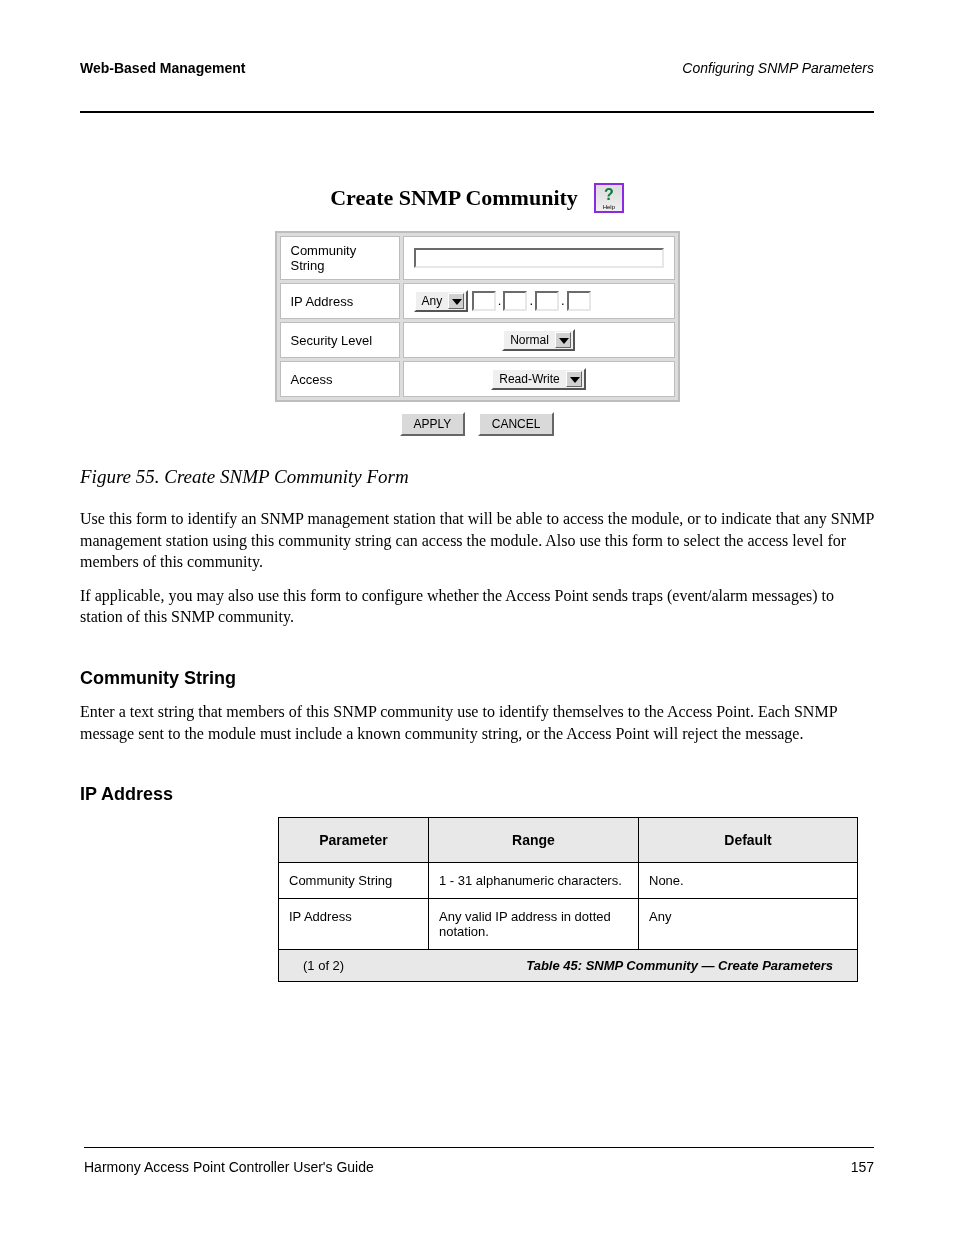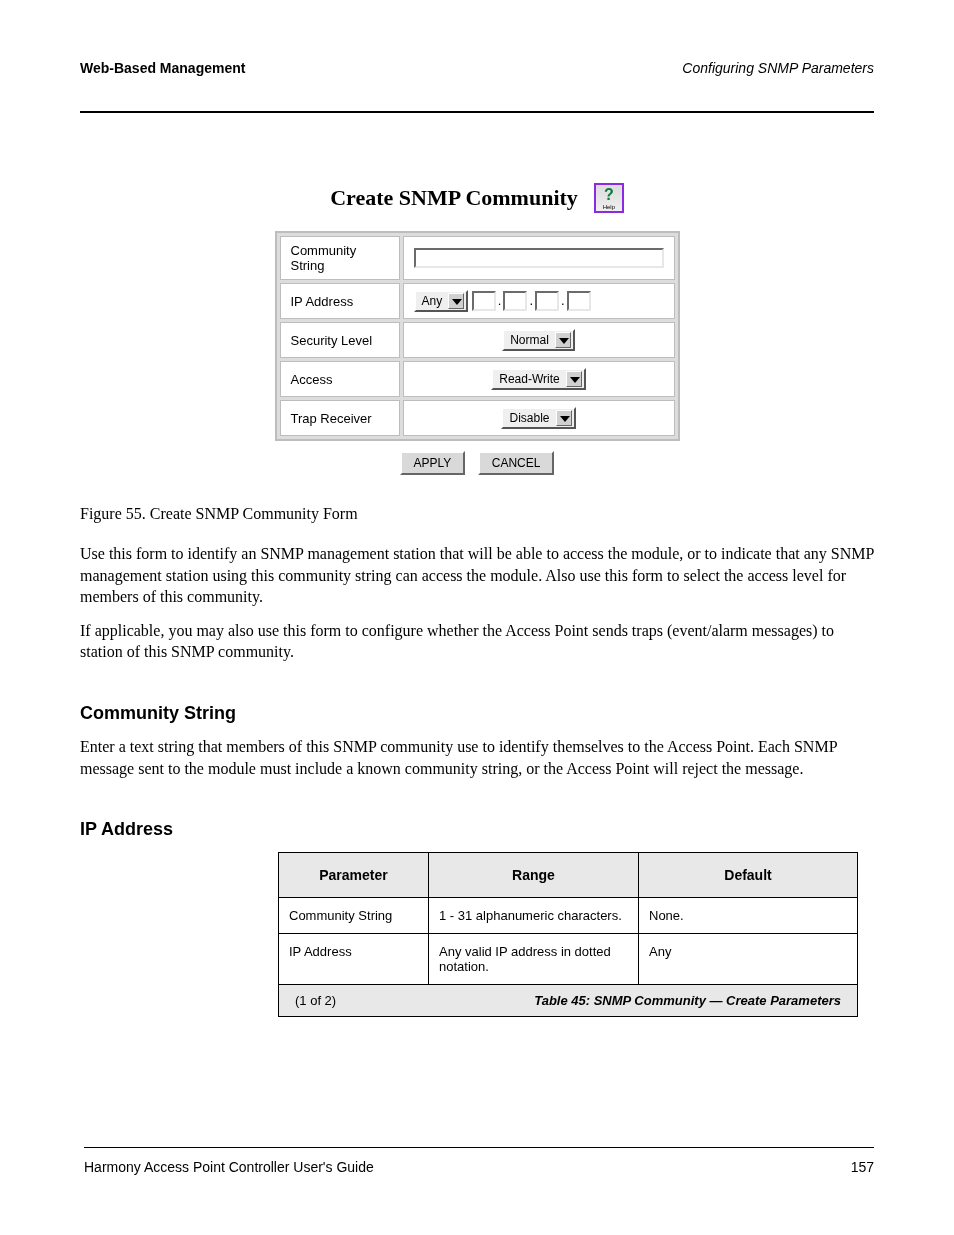--- a/index.html
+++ b/index.html
@@ -137,21 +137,22 @@
     padding: 3px 12px;
     background: #d9d9d9;
     border-top: 2px solid #fff;
     border-left: 2px solid #fff;
     border-right: 2px solid #666;
     border-bottom: 2px solid #666;
     display: inline-block;
     margin: 0 4px;
   }
   .caption {
-    font-size: 16px;
+    font-style: italic;
+    font-size: 19px;
     margin: 30px 0 20px 0;
   }
   .body-text { font-size: 16px; line-height: 1.35; margin: 12px 0; }
   .body-heading {
     font-family: Arial, Helvetica, sans-serif;
     font-weight: bold;
     font-size: 18px;
     margin: 40px 0 12px 0;
   }
   .data-table {
@@ -173,21 +174,21 @@
     padding: 10px 10px;
     border: 1px solid #000;
     vertical-align: top;
   }
   .data-table td.col1 { width: 150px; }
   .data-table td.col2 { width: 210px; }
   .data-table .footer td {
     background: #e8e8e8;
     font-weight: bold;
     text-align: right;
-    padding: 8px 16px;
+    padding: 8px 24px;
     font-style: italic;
   }
   .data-table .footer td span.page-marker { font-style: normal; font-weight: normal; float: left; }
   .footer-rule {
     border: none;
     border-top: 1px solid #000;
     margin: 0;
   }
   .page-footer {
     position: absolute;
@@ -249,29 +250,20 @@
       </tr>
       <tr>
         <td class="label-cell">Access</td>
         <td class="input-cell">
           <span class="sel">
             <span>Read-Write</span>
             <span class="arrow"></span>
           </span>
         </td>
       </tr>
-      <tr>
-        <td class="label-cell">Trap Receiver</td>
-        <td class="input-cell">
-          <span class="sel">
-            <span>Disable</span>
-            <span class="arrow"></span>
-          </span>
-        </td>
-      </tr>
     </tbody>
       </table>
 
     <div class="btn-row">
       <span class="btn">APPLY</span>
       <span class="btn">CANCEL</span>
     </div>
   </div>
 
   <div class="caption">Figure 55.   Create SNMP Community Form</div>

